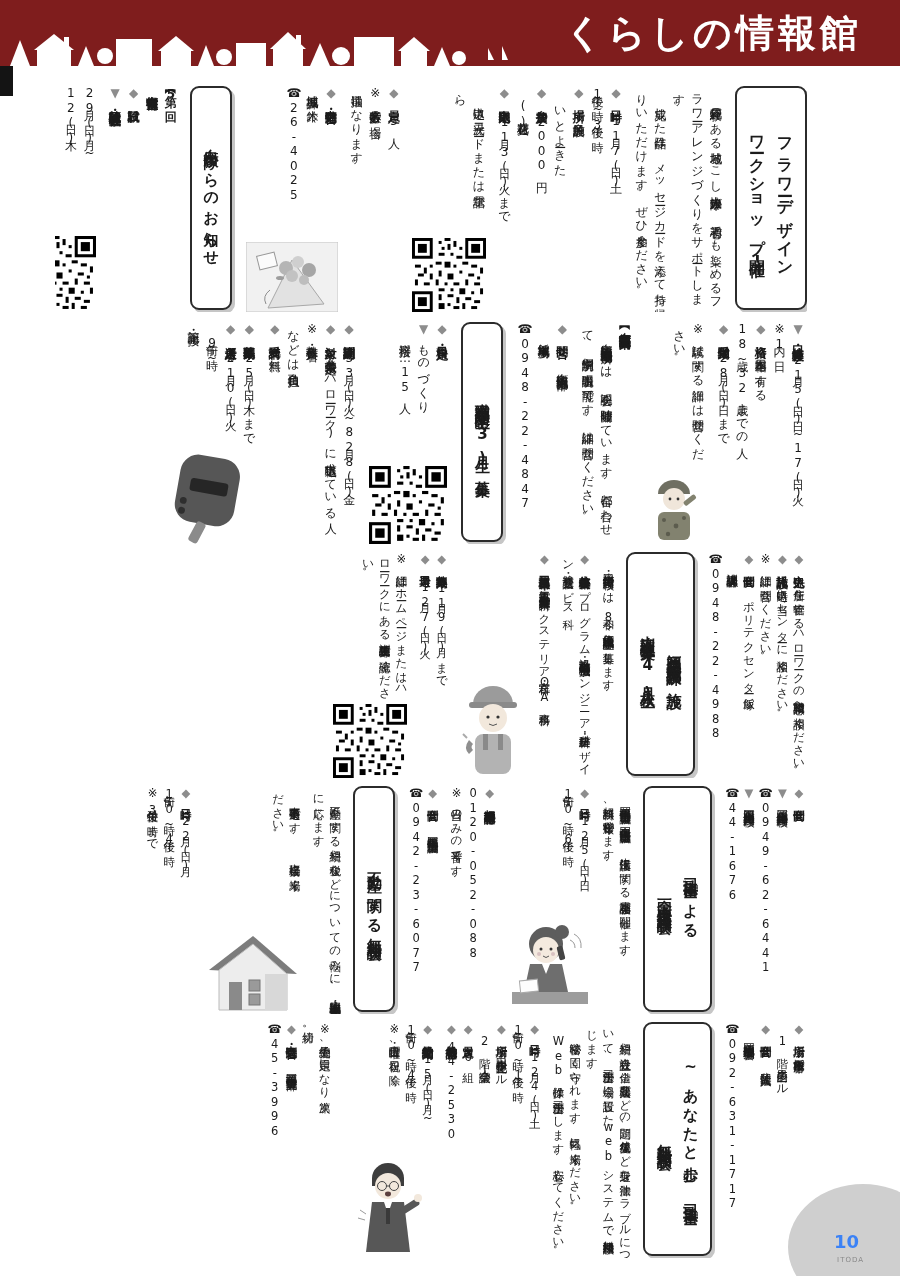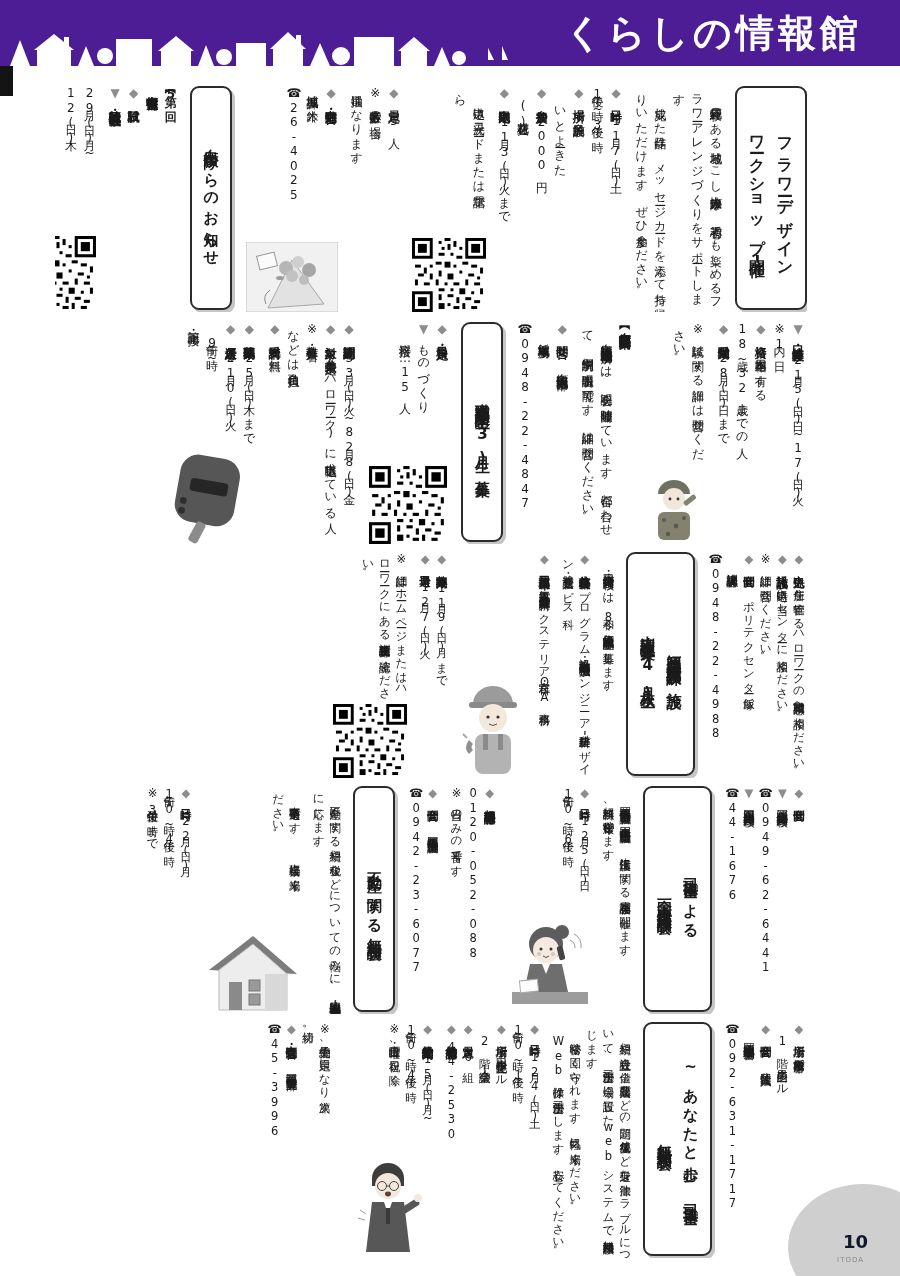--- a/index.html
+++ b/index.html
@@ -1,19 +1,19 @@
 <!DOCTYPE html>
 <html><head>
 <meta charset="utf-8">
 <style>
   html,body{margin:0;padding:0;background:#fff;}
   .page{position:relative;width:900px;height:1276px;background:#fff;overflow:hidden;
         font-family:"DejaVu Sans",sans-serif;color:#1b1b1b;}
   
-  .banner{position:absolute;left:0;top:0;width:900px;height:66px;background:#4c1d95;}
+  .banner{position:absolute;left:0;top:0;width:900px;height:66px;background:#7f1d1d;}
   .banner svg{position:absolute;left:10px;bottom:0;}
   .banner-title{position:absolute;right:38px;top:8px;color:#fff;font-size:38px;font-weight:bold;
                 letter-spacing:4px;white-space:nowrap;}
   .corner-mark{position:absolute;left:0;top:66px;width:13px;height:30px;background:#141414;}
   
   .band{position:absolute;left:55px;width:752px;display:flex;flex-direction:row-reverse;
         justify-content:flex-start;gap:12px;overflow:hidden;}
   .article{position:relative;height:100%;display:flex;flex-direction:row-reverse;
            justify-content:flex-start;gap:7px;flex-shrink:0;}
   .vt{writing-mode:vertical-rl;text-orientation:upright;height:100%;
@@ -32,21 +32,21 @@
   .subhead{font-weight:bold;}
   .para{margin:0;}
   .stack{display:flex;flex-direction:column;justify-content:space-between;align-items:center;
          height:100%;flex-shrink:0;}
   .stack .vt{height:auto;width:100%;}
   .qr{flex-shrink:0;}
   .spacer{flex:1;}
   
   .corner-blob{position:absolute;right:-38px;bottom:-34px;width:150px;height:126px;
                border-radius:50%;background:#cfcfcf;}
-  .page-num{position:absolute;right:32px;bottom:24px;font-size:18px;font-weight:bold;color:#0f172a;}
+  .page-num{position:absolute;right:41px;bottom:24px;font-size:18px;font-weight:bold;color:#3b82f6;}
   .page-label{position:absolute;right:36px;bottom:12px;font-size:7px;color:#8a8a8a;letter-spacing:1px;padding-left:20px;}
 </style>
 </head>
 <body>
 
 <svg width="0" height="0" style="position:absolute">
   <symbol id="qrsym" viewBox="0 0 25 25">
     <rect width="25" height="25" fill="#fff"></rect>
     <rect x="0" y="0" width="7" height="7"></rect>
       <rect x="1" y="1" width="5" height="5" fill="#fff"></rect>

